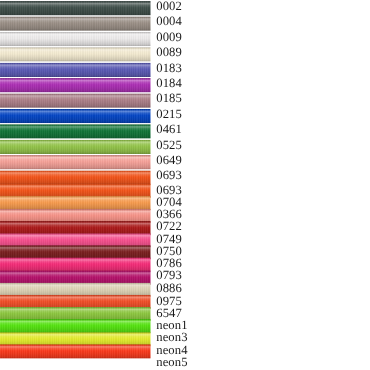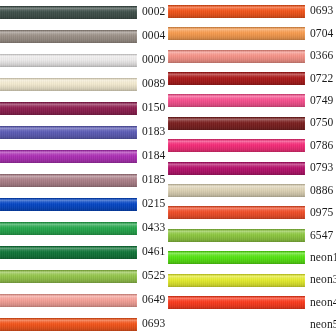--- a/index.html
+++ b/index.html
@@ -11,21 +11,21 @@
   body {
     width: 336px;
     height: 336px;
     font-family: "Liberation Serif", "DejaVu Serif", serif;
     overflow: hidden;
   }
   #chart {
     width: 336px;
     height: 336px;
     display: flex;
-    flex-direction: row;
+    flex-direction: column;
     background: #ffffff;
   }
   .column {
     width: 168px;
     height: 336px;
     display: flex;
     flex-direction: column;
   }
   .row {
     flex: 1 1 0;
@@ -131,30 +131,20 @@
             <div class="base" style="background-color: rgb(242, 233, 207);"></div>
             <div class="weave"></div>
             <div class="sheen"></div>
           </div>
         </div>
         <div class="label">0089</div>
       </div>
       <div class="row">
         <div class="swatch-wrap">
           <div class="ribbon">
-            <div class="base" style="background-color: rgb(142, 30, 79);"></div>
-            <div class="weave"></div>
-            <div class="sheen"></div>
-          </div>
-        </div>
-        <div class="label">0150</div>
-      </div>
-      <div class="row">
-        <div class="swatch-wrap">
-          <div class="ribbon">
             <div class="base" style="background-color: rgb(91, 91, 181);"></div>
             <div class="weave"></div>
             <div class="sheen"></div>
           </div>
         </div>
         <div class="label">0183</div>
       </div>
       <div class="row">
         <div class="swatch-wrap">
           <div class="ribbon">
@@ -177,30 +167,20 @@
       </div>
       <div class="row">
         <div class="swatch-wrap">
           <div class="ribbon">
             <div class="base" style="background-color: rgb(5, 70, 196);"></div>
             <div class="weave"></div>
             <div class="sheen"></div>
           </div>
         </div>
         <div class="label">0215</div>
-      </div>
-      <div class="row">
-        <div class="swatch-wrap">
-          <div class="ribbon">
-            <div class="base" style="background-color: rgb(37, 167, 76);"></div>
-            <div class="weave"></div>
-            <div class="sheen"></div>
-          </div>
-        </div>
-        <div class="label">0433</div>
       </div>
       <div class="row">
         <div class="swatch-wrap">
           <div class="ribbon">
             <div class="base" style="background-color: rgb(17, 117, 56);"></div>
             <div class="weave"></div>
             <div class="sheen"></div>
           </div>
         </div>
         <div class="label">0461</div>

